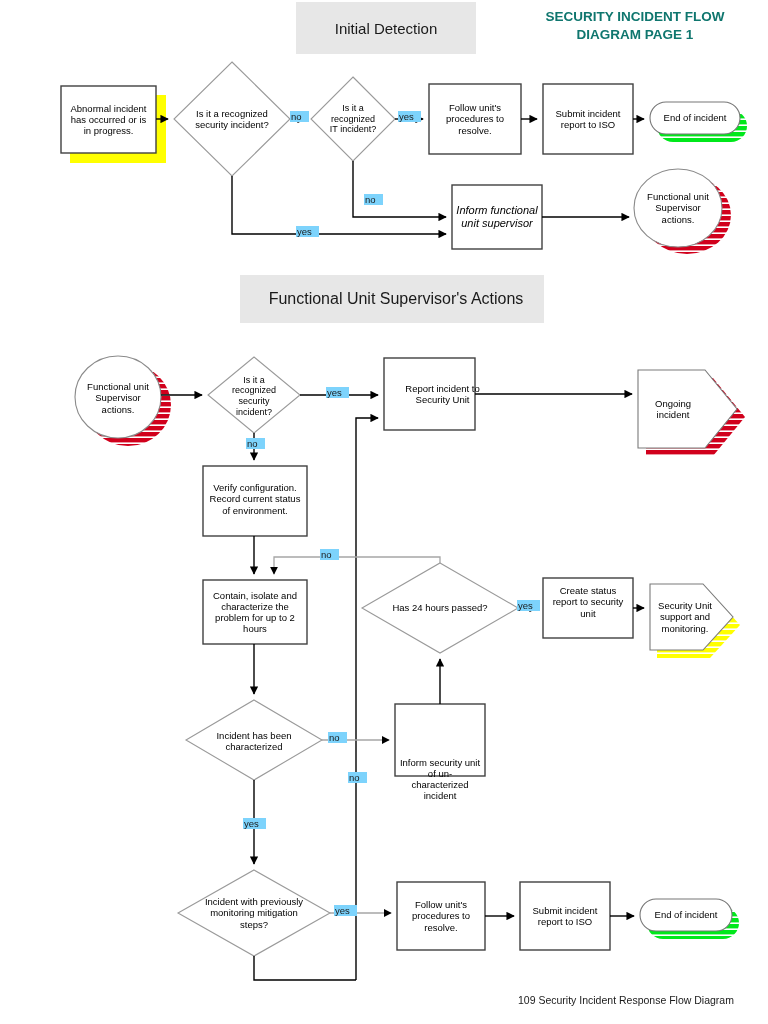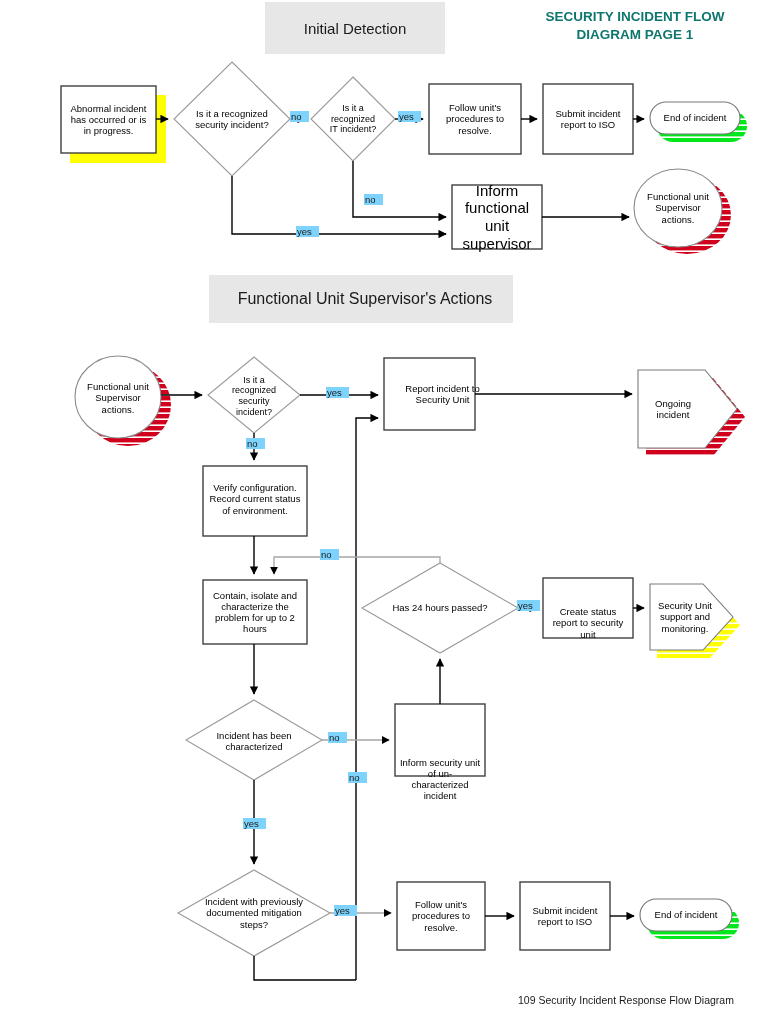--- a/index.html
+++ b/index.html
@@ -37,20 +37,21 @@
     pointer-events: none;
     white-space: pre-line;
   }
   .banner {
     position: absolute;
     background: #e7e7e7;
     display: flex;
     align-items: center;
     justify-content: center;
     color: #1a1a1a;
+    margin-left: 31px;
   }
   .title {
     position: absolute;
     text-align: center;
     font-weight: bold;
     color: #0f766e;
     line-height: 1.3;
   }
   .caption {
     position: absolute;
@@ -275,21 +276,21 @@
 
   <div class="node-text" style="left:429px; top:84px; width:92px; height:70px; font-size:9.5px;">Follow unit's
 procedures  to
 resolve.</div>
 
   <div class="node-text" style="left:543px; top:84px; width:90px; height:70px; font-size:9.5px;">Submit incident
 report to ISO</div>
 
   <div class="node-text" style="left:650px; top:102px; width:90px; height:32px; font-size:9.5px;">End of incident</div>
 
-  <div class="node-text" style="left:452px; top:185px; width:90px; height:64px; font-size:15px;">Inform functional
+  <div class="node-text" style="left:452px; top:185px; width:90px; height:64px; font-size:11px;font-style:italic;">Inform functional
 unit supervisor</div>
 
   <div class="node-text" style="left:634px; top:182px; width:88px; height:52px; font-size:9.5px;">Functional unit
 Supervisor
 actions.</div>
 
   <div class="edge-label" style="left:290px; top:111px; width:17px; font-size:9.5px;">no</div>
 
   <div class="edge-label" style="left:398px; top:111px; width:21px; font-size:9.5px;">yes</div>
 
@@ -316,38 +317,38 @@
 Record current status
 of environment.</div>
 
   <div class="node-text" style="left:203px; top:580px; width:104px; height:64px; font-size:9.5px;">Contain, isolate and
 characterize the
 problem for up to 2
 hours</div>
 
   <div class="node-text" style="left:372px; top:598px; width:136px; height:20px; font-size:9.5px;">Has 24 hours passed?</div>
 
-  <div class="node-text" style="left:543px; top:599px; width:90px; height:48px; font-size:9.5px;">Create status
+  <div class="node-text" style="left:543px; top:578px; width:90px; height:48px; font-size:9.5px;">Create status
 report to security
 unit</div>
 
   <div class="node-text" style="left:650px; top:591px; width:70px; height:52px; font-size:9.5px;">Security Unit
 support and
 monitoring.</div>
 
   <div class="node-text" style="left:192px; top:726px; width:124px; height:30px; font-size:9.5px;">Incident has been
 characterized</div>
 
   <div class="node-text" style="left:395px; top:704px; width:90px; height:72px; font-size:9.5px;margin-top:39px;">Inform security unit
 of un-
 characterized
 incident</div>
 
   <div class="node-text" style="left:186px; top:890px; width:136px; height:46px; font-size:9.5px;">Incident with previously
-documented mitigation
+monitoring mitigation
 steps?</div>
 
   <div class="node-text" style="left:397px; top:882px; width:88px; height:68px; font-size:9.5px;">Follow unit's
 procedures  to
 resolve.</div>
 
   <div class="node-text" style="left:520px; top:882px; width:90px; height:68px; font-size:9.5px;">Submit incident
 report to ISO</div>
 
   <div class="node-text" style="left:640px; top:899px; width:92px; height:32px; font-size:9.5px;">End of incident</div>

